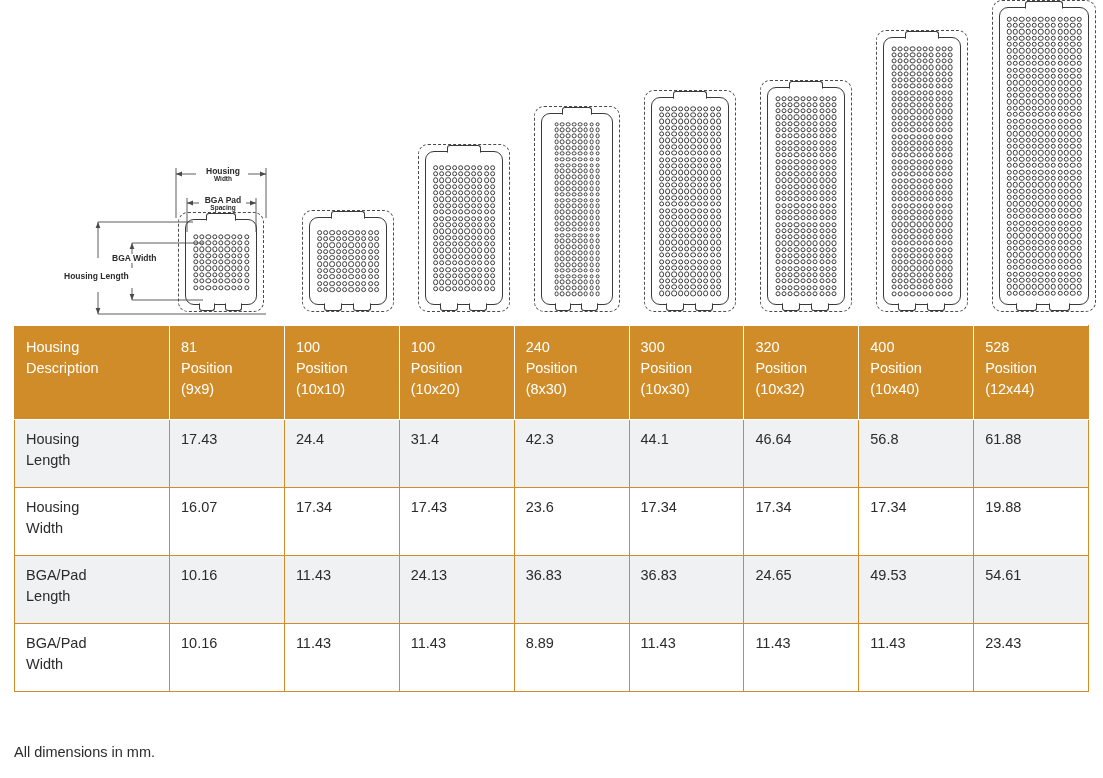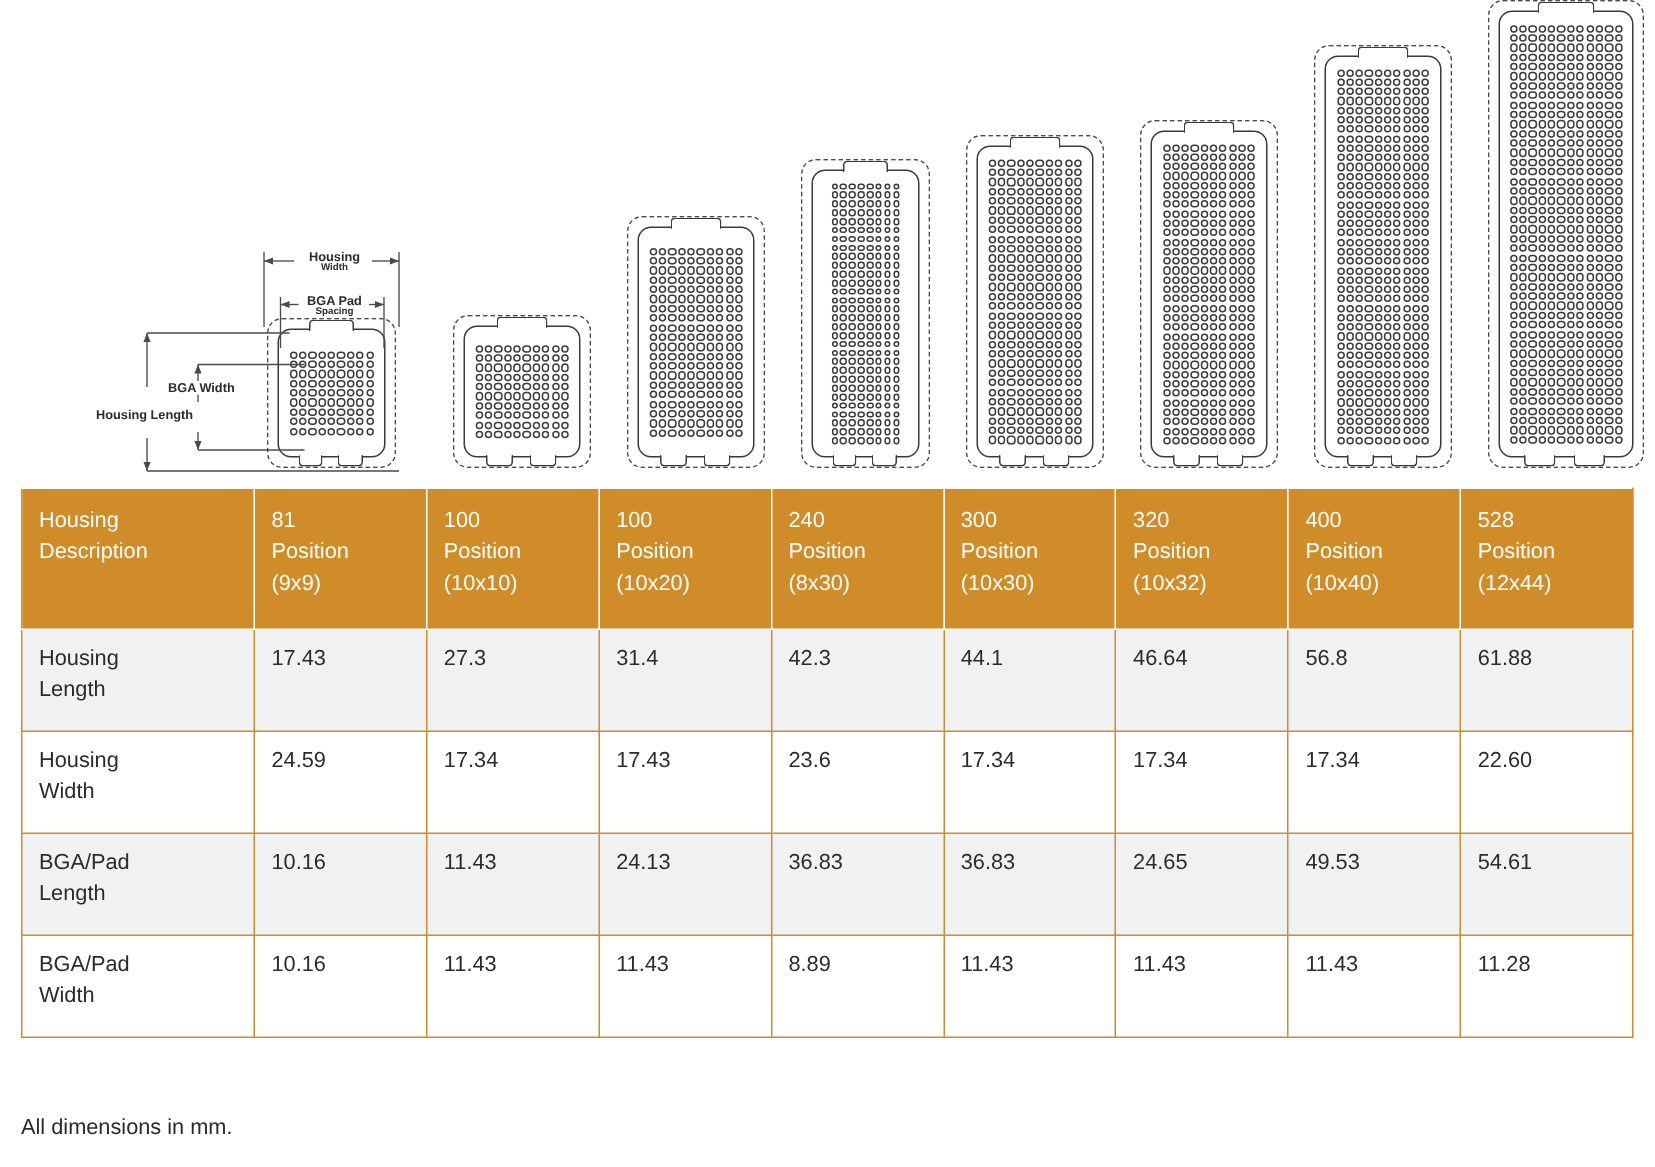--- a/index.html
+++ b/index.html
@@ -2493,39 +2493,39 @@
           <span class="hdr-line">Position</span>
           <span class="hdr-line">(12x44)</span>
         </th>
       </tr>
   </thead>
   <tbody>
       <tr class="alt">
         <td class="rowhead">Housing
 Length</td>
         <td>17.43</td>
-        <td>27.3</td>
+        <td>24.4</td>
         <td>31.4</td>
         <td>42.3</td>
         <td>44.1</td>
         <td>46.64</td>
         <td>56.8</td>
         <td>61.88</td>
       </tr>
       <tr>
         <td class="rowhead">Housing
 Width</td>
-        <td>24.59</td>
+        <td>16.07</td>
         <td>17.34</td>
         <td>17.43</td>
         <td>23.6</td>
         <td>17.34</td>
         <td>17.34</td>
         <td>17.34</td>
-        <td>22.60</td>
+        <td>19.88</td>
       </tr>
       <tr class="alt">
         <td class="rowhead">BGA/Pad
 Length</td>
         <td>10.16</td>
         <td>11.43</td>
         <td>24.13</td>
         <td>36.83</td>
         <td>36.83</td>
         <td>24.65</td>
@@ -2535,18 +2535,18 @@
       <tr>
         <td class="rowhead">BGA/Pad
 Width</td>
         <td>10.16</td>
         <td>11.43</td>
         <td>11.43</td>
         <td>8.89</td>
         <td>11.43</td>
         <td>11.43</td>
         <td>11.43</td>
-        <td>11.28</td>
+        <td>23.43</td>
       </tr>
     </tbody>
 </table>
 
 <div id="footnote">All dimensions in mm.</div>
 
 </body></html>

